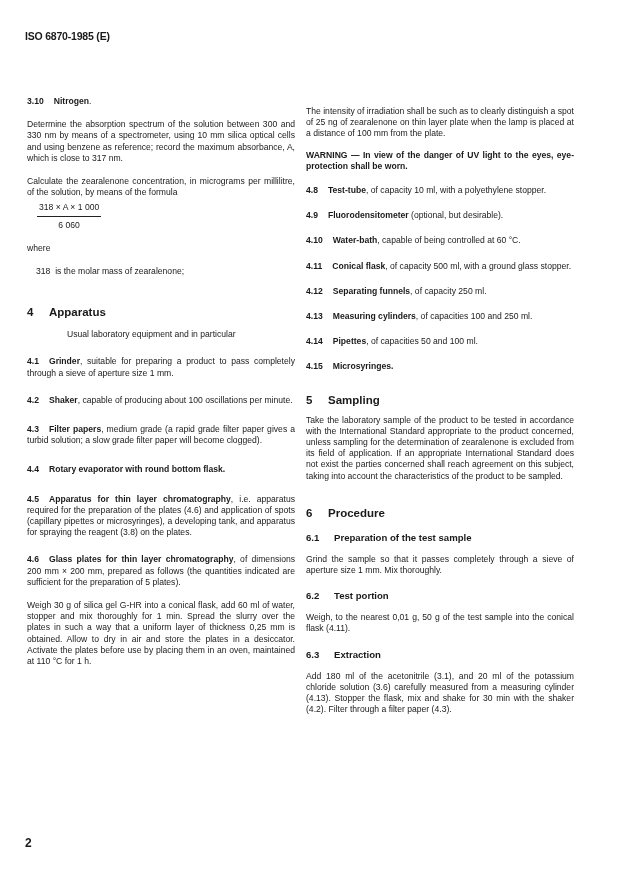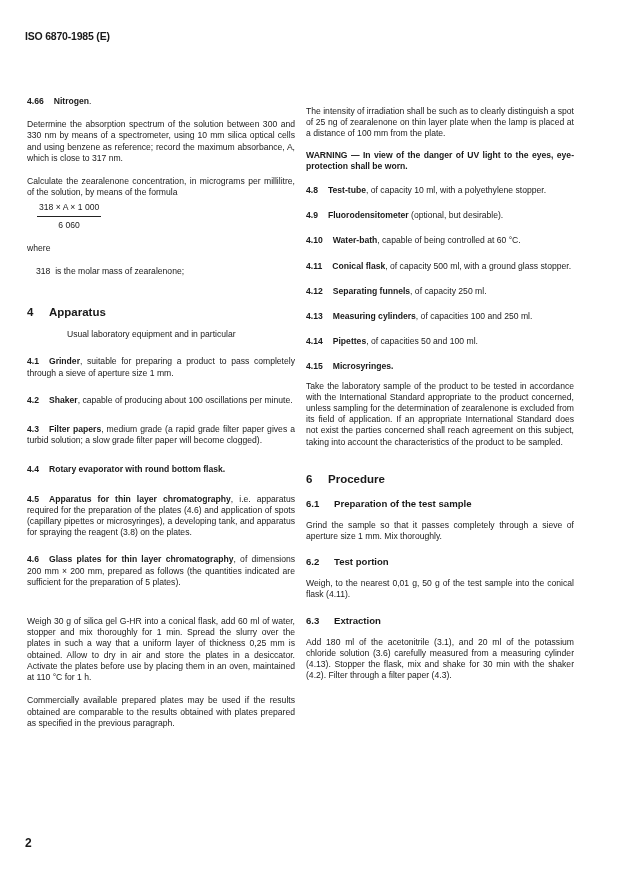--- a/index.html
+++ b/index.html
@@ -27,21 +27,21 @@
   .warning { font-weight: bold; }
   .page-num { position: absolute; left: 25px; top: 838px; font-weight: bold; font-size: 12px; }
 </style>
 </head>
 <body>
 
 <div class="header">ISO 6870-1985 (E)</div>
 
 <div class="col col-left">
   <p class="item" style="margin-top:0;">
-    <span class="num">4.66</span><span class="term">Nitrogen</span><span>.</span>
+    <span class="num">3.10</span><span class="term">Nitrogen</span><span>.</span>
   </p>
   <p style="margin-top:12px;">Determine the absorption spectrum of the solution between 300 and 330 nm by means of a spectrometer, using 10 mm silica optical cells and using benzene as reference; record the maximum absorbance, A, which is close to 317 nm.</p>
   <p style="margin-top:12px;">Calculate the zearalenone concentration, in micrograms per millilitre, of the solution, by means of the formula</p>
   <div class="formula" style="margin-top:4px;">
     <div class="top">318 × A × 1 000</div>
     <div class="bot">6 060</div>
   </div>
   <p style="margin-top:12px;">where</p>
   <p class="indent" style="margin-top:12px;">
     <span>318</span>&nbsp;&nbsp;<span>is the molar mass of zearalenone;</span>
@@ -63,22 +63,21 @@
   </p>
   <p class="item" style="margin-top:18px;">
     <span class="num">4.4</span><span class="term">Rotary evaporator with round bottom flask.</span><span></span>
   </p>
   <p class="item" style="margin-top:18px;">
     <span class="num">4.5</span><span class="term">Apparatus for thin layer chromatography</span><span>, i.e. apparatus required for the preparation of the plates (4.6) and application of spots (capillary pipettes or microsyringes), a developing tank, and apparatus for spraying the reagent (3.8) on the plates.</span>
   </p>
   <p class="item" style="margin-top:16px;">
     <span class="num">4.6</span><span class="term">Glass plates for thin layer chromatography</span><span>, of dimensions 200 mm × 200 mm, prepared as follows (the quantities indicated are sufficient for the preparation of 5 plates).</span>
   </p>
-  <p style="margin-top:28px;">Weigh 30 g of silica gel G-HR into a conical flask, add 60 ml of water, stopper and mix thoroughly for 1 min. Spread the slurry over the plates in such a way that a uniform layer of thickness 0,25 mm is obtained. Allow to dry in air and store the plates in a desiccator. Activate the plates before use by placing them in an oven, maintained at 110 °C for 1 h.</p>
-  <p style="margin-top:12px;">Commercially available prepared plates may be used if the results obtained are comparable to the results obtained with plates prepared as specified in the previous paragraph.</p>
+  <p style="margin-top:12px;">Weigh 30 g of silica gel G-HR into a conical flask, add 60 ml of water, stopper and mix thoroughly for 1 min. Spread the slurry over the plates in such a way that a uniform layer of thickness 0,25 mm is obtained. Allow to dry in air and store the plates in a desiccator. Activate the plates before use by placing them in an oven, maintained at 110 °C for 1 h.</p>
 </div>
 
 <div class="col col-right">
   <p style="margin-top:10px;">The intensity of irradiation shall be such as to clearly distinguish a spot of 25 ng of zearalenone on thin layer plate when the lamp is placed at a distance of 100 mm from the plate.</p>
   <p class="warning" style="margin-top:10px;">WARNING — In view of the danger of UV light to the eyes, eye-protection shall be worn.</p>
 
   <p class="item" style="margin-top:13px;">
     <span class="num">4.8</span><span class="term">Test-tube</span><span>, of capacity 10 ml, with a polyethylene stopper.</span>
   </p>
   <p class="item" style="margin-top:14px;">
@@ -96,20 +95,23 @@
   <p class="item" style="margin-top:14px;">
     <span class="num">4.13</span><span class="term">Measuring cylinders</span><span>, of capacities 100 and 250 ml.</span>
   </p>
   <p class="item" style="margin-top:14px;">
     <span class="num">4.14</span><span class="term">Pipettes</span><span>, of capacities 50 and 100 ml.</span>
   </p>
   <p class="item" style="margin-top:14px;">
     <span class="num">4.15</span><span class="term">Microsyringes.</span><span></span>
   </p>
 
+  <div class="sec" style="margin-top:20px;">
+    <span class="num">5</span><span>Sampling</span>
+  </div>
   <p style="margin-top:8px;">Take the laboratory sample of the product to be tested in accordance with the International Standard appropriate to the product concerned, unless sampling for the determination of zearalenone is excluded from its field of application. If an appropriate International Standard does not exist the parties concerned shall reach agreement on this subject, taking into account the characteristics of the product to be sampled.</p>
 
   <div class="sec" style="margin-top:24px;">
     <span class="num">6</span><span>Procedure</span>
   </div>
   <div class="sub" style="margin-top:12px;">
     <span class="num">6.1</span><span>Preparation of the test sample</span>
   </div>
   <p style="margin-top:10px;">Grind the sample so that it passes completely through a sieve of aperture size 1 mm. Mix thoroughly.</p>
   <div class="sub" style="margin-top:14px;">

